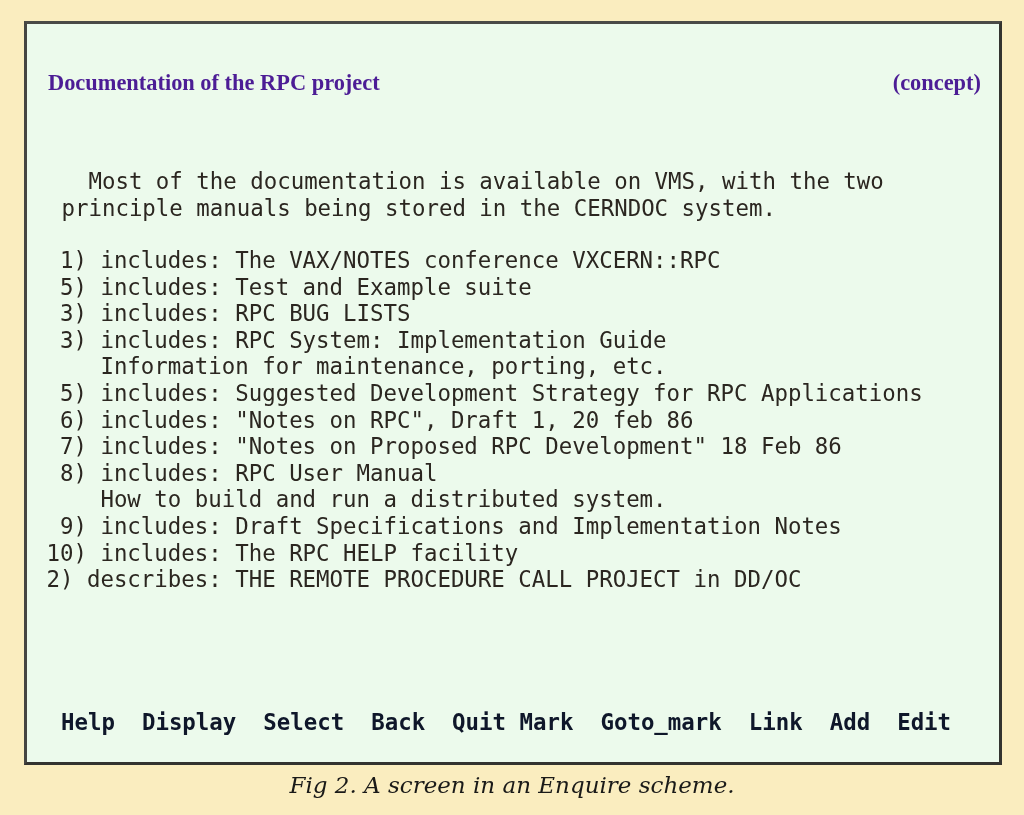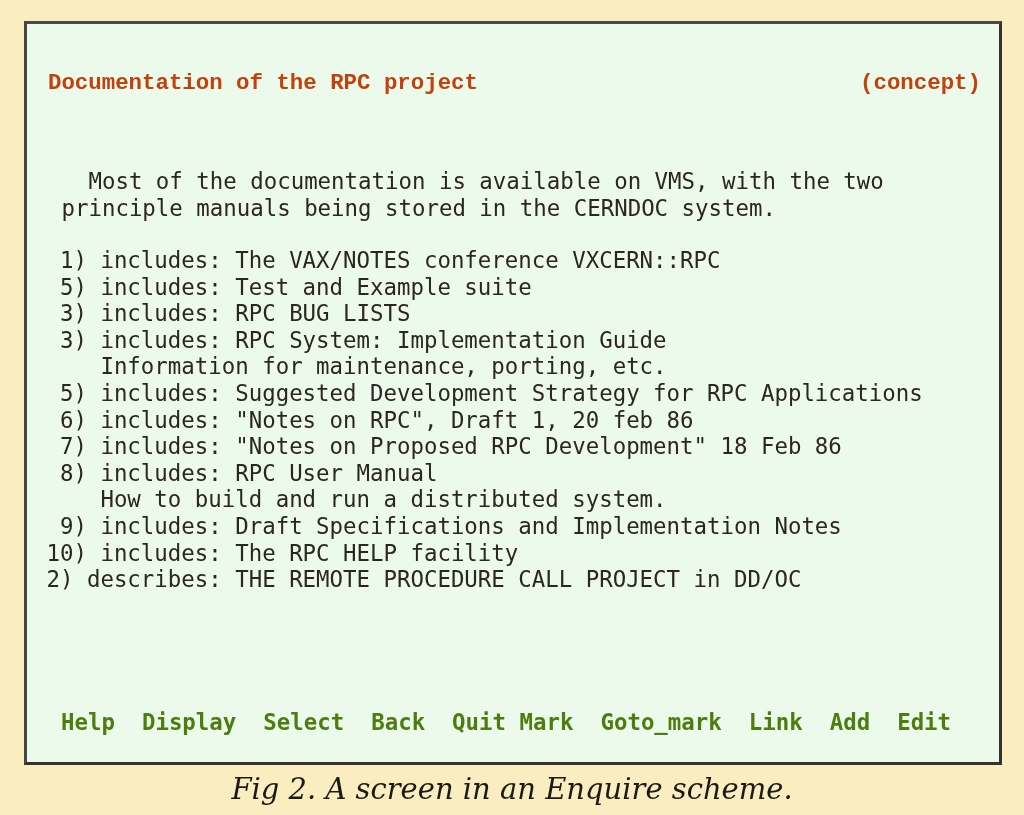--- a/index.html
+++ b/index.html
@@ -54,25 +54,25 @@
     position: absolute;
     left: 21px;
     top: 46px;
     right: 18px;
     height: 32px;
     display: flex;
     align-items: baseline;
     justify-content: space-between;
   }
   #node-title, #node-type {
-    font-family: Liberation Mono, monospace;
+    font-family: Liberation Serif, serif;
     font-weight: bold;
     font-size: 22.4px;
     line-height: 26px;
-    color: #c2410c;
+    color: #4c1d95;
     white-space: pre;
   }
 
   
   #body-block {
     position: absolute;
     left: 21px;
     top: 144px;
     width: 950px;
   }
@@ -95,37 +95,37 @@
     bottom: 27px;
     right: 18px;
     display: flex;
     align-items: baseline;
   }
   .menu-item {
     font-family: "DejaVu Sans Mono", monospace;
     font-weight: bold;
     font-size: 22.4px;
     line-height: 26px;
-    color: #4d7c0f;
+    color: #0f172a;
     white-space: pre;
     cursor: pointer;
   }
   .menu-gap-wide { width: 27px; flex: 0 0 auto; }
   .menu-gap-narrow { width: 13.5px; flex: 0 0 auto; }
 
   
   #figure-caption {
     position: absolute;
     left: 0;
     right: 0;
     top: 772px;
     text-align: center;
     font-family: "DejaVu Serif", "Liberation Serif", serif;
     font-style: italic;
-    font-size: 29px;
+    font-size: 23px;
     color: #1a1a18;
     white-space: pre;
   }
 </style>
 </head>
 <body>
 
 <div id="figure">
 
   <div id="terminal-panel">

